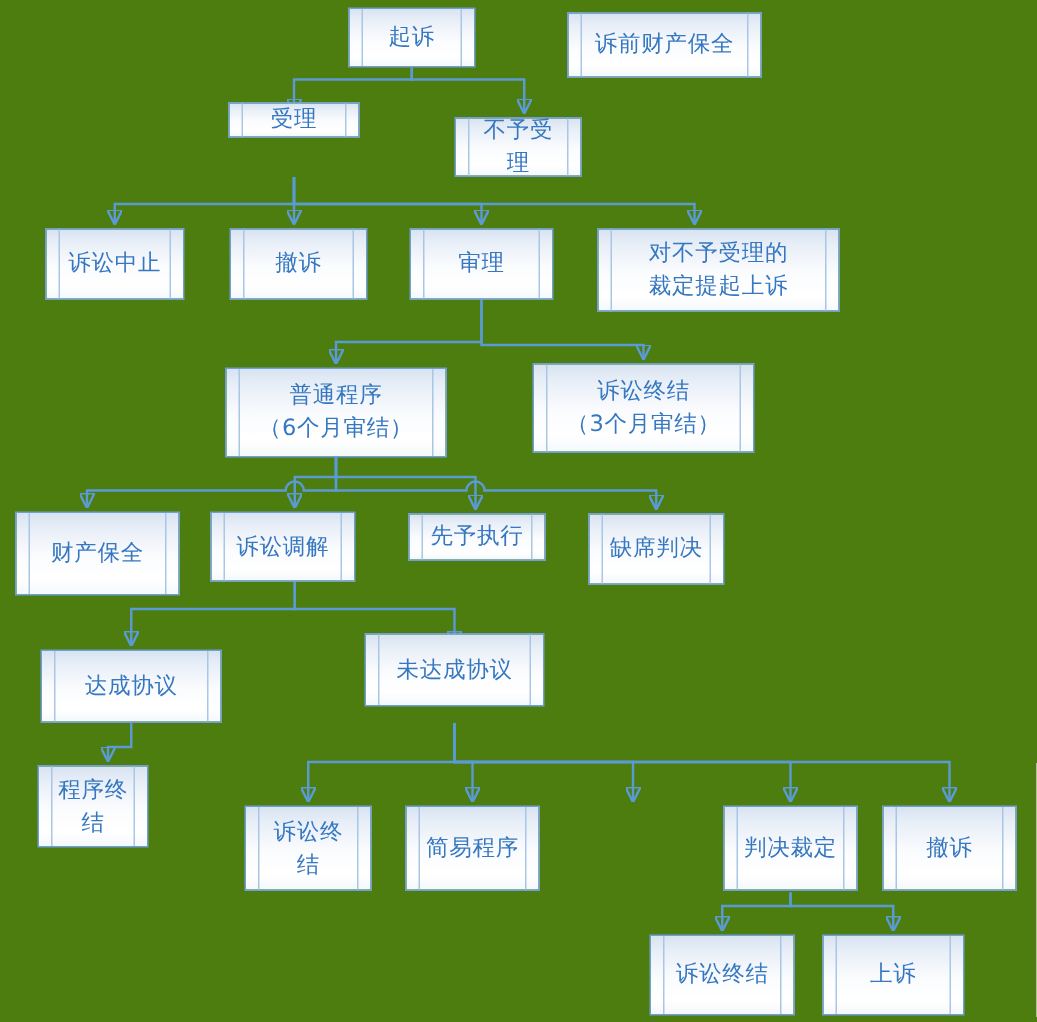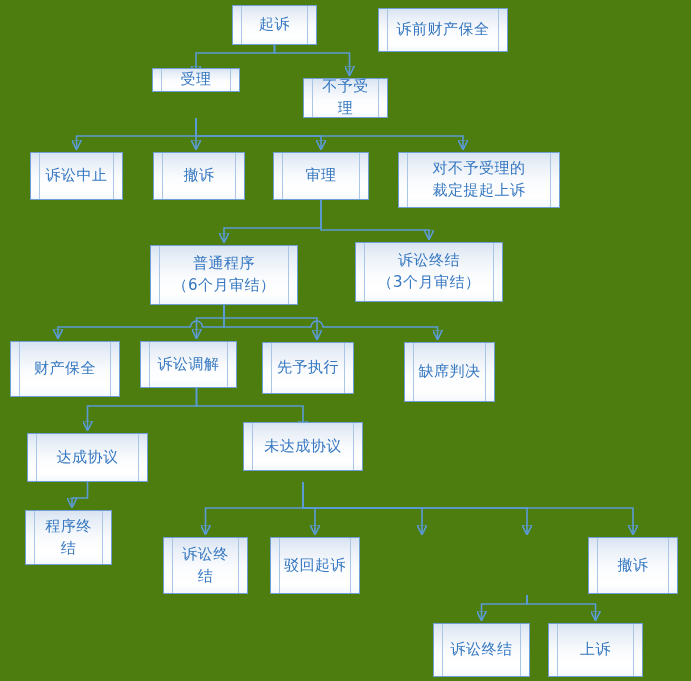--- a/index.html
+++ b/index.html
@@ -137,49 +137,52 @@
   </div>
 
   <div class="node" style="left:10px;top:341px;width:110px;height:56px">
     <span class="node-label">财产保全</span>
   </div>
 
   <div class="node" style="left:140px;top:341px;width:97px;height:47px">
     <span class="node-label">诉讼调解</span>
   </div>
 
-  <div class="node" style="left:262px;top:342px;width:92px;height:52px">
+  <div class="node" style="left:272px;top:342px;width:92px;height:32px">
     <span class="node-label">先予执行</span>
   </div>
 
-  <div class="node" style="left:404px;top:342px;width:91px;height:60px">
+  <div class="node" style="left:392px;top:342px;width:91px;height:48px">
     <span class="node-label">缺席判决</span>
   </div>
 
   <div class="node" style="left:27px;top:433px;width:121px;height:49px">
     <span class="node-label">达成协议</span>
   </div>
 
   <div class="node" style="left:243px;top:422px;width:120px;height:49px">
     <span class="node-label">未达成协议</span>
   </div>
 
-  <div class="node" style="left:25px;top:510px;width:87px;height:55px">
+  <div class="node" style="left:25px;top:510px;width:74px;height:55px">
     <span class="node-label">程序终结</span>
   </div>
 
   <div class="node" style="left:163px;top:537px;width:85px;height:57px">
     <span class="node-label">诉讼终结</span>
   </div>
 
   <div class="node" style="left:270px;top:537px;width:90px;height:57px">
-    <span class="node-label">驳回起诉</span>
+    <span class="node-label">简易程序</span>
   </div>
 
 
+  <div class="node" style="left:482px;top:537px;width:90px;height:57px">
+    <span class="node-label">判决裁定</span>
+  </div>
 
   <div class="node" style="left:588px;top:537px;width:90px;height:57px">
     <span class="node-label">撤诉</span>
   </div>
 
   <div class="node" style="left:433px;top:623px;width:97px;height:54px">
     <span class="node-label">诉讼终结</span>
   </div>
 
   <div class="node" style="left:548px;top:623px;width:95px;height:54px">

